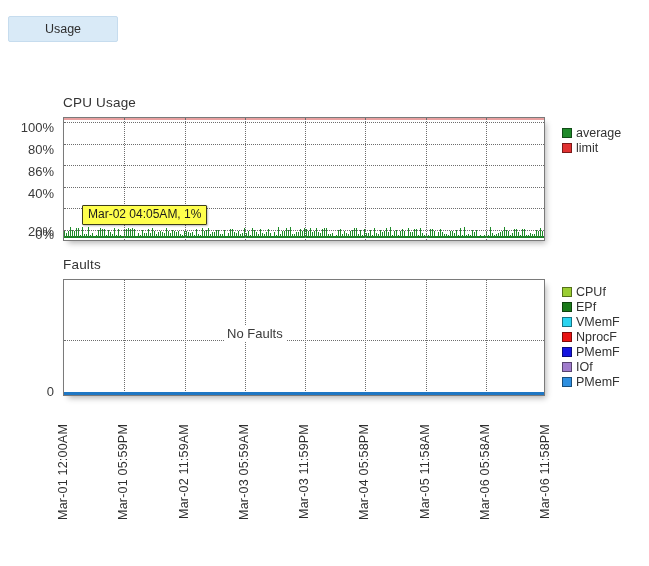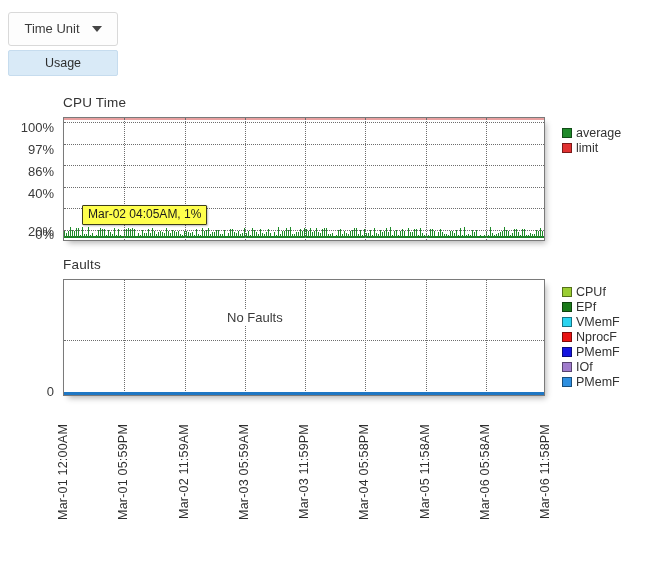--- a/index.html
+++ b/index.html
@@ -203,32 +203,29 @@
     letter-spacing: .2px;
   }
 </style>
 </head>
 <body>
 
 <div class="toolbar">
 
 
   <div class="ctrl-group" id="grp-timeunit">
-    <div class="ctrl-btn">
-      <span class="lbl">Time Unit</span><span class="caret tight"></span>
-    </div>
     <div class="ctrl-value">Usage</div>
   </div>
 
 </div>
 
-<div class="chart-title" style="left:63px; top:95px;">CPU Time</div>
+<div class="chart-title" style="left:63px; top:95px;">CPU Usage</div>
 
 <div class="ylabel" style="left:2px; top:120px; width:52px;">100%</div>
-<div class="ylabel" style="left:2px; top:142px; width:52px;">97%</div>
+<div class="ylabel" style="left:2px; top:142px; width:52px;">80%</div>
 <div class="ylabel" style="left:2px; top:164px; width:52px;">86%</div>
 <div class="ylabel" style="left:2px; top:186px; width:52px;">40%</div>
 <div class="ylabel" style="left:2px; top:224px; width:52px;">20%</div>
 <div class="ylabel" style="left:2px; top:227px; width:52px;">0%</div>
 
 <div class="plot" id="cpu-plot" style="left:63px; top:117px; width:482px; height:124px;">
   <div class="limit-line" style="top:0px;"></div>
   <div class="cpu-series">
     <div class="cpu-base"></div>
   <div class="spike" style="left: 0px; height: 7px;"></div>
@@ -510,21 +507,21 @@
   <div class="zero-line" style="bottom:0px;"></div>
 <div class="gridv" style="left: 60px;"></div>
     <div class="gridv" style="left: 121px;"></div>
     <div class="gridv" style="left: 181px;"></div>
     <div class="gridv" style="left: 241px;"></div>
     <div class="gridv" style="left: 301px;"></div>
     <div class="gridv" style="left: 362px;"></div>
     <div class="gridv" style="left: 422px;"></div>
   </div>
 
-<div class="no-faults" style="left:224px; top:310px;">No Faults</div>
+<div class="no-faults" style="left:224px; top:326px;">No Faults</div>
 
 <div class="legend" id="faults-legend" style="left:562px; top:285px;">
     <div class="legend-row">
       <span class="swatch" style="background: rgb(154, 205, 50);"></span>
       <span class="legend-label">CPUf</span>
     </div>
     <div class="legend-row">
       <span class="swatch" style="background: rgb(26, 122, 26);"></span>
       <span class="legend-label">EPf</span>
     </div>

